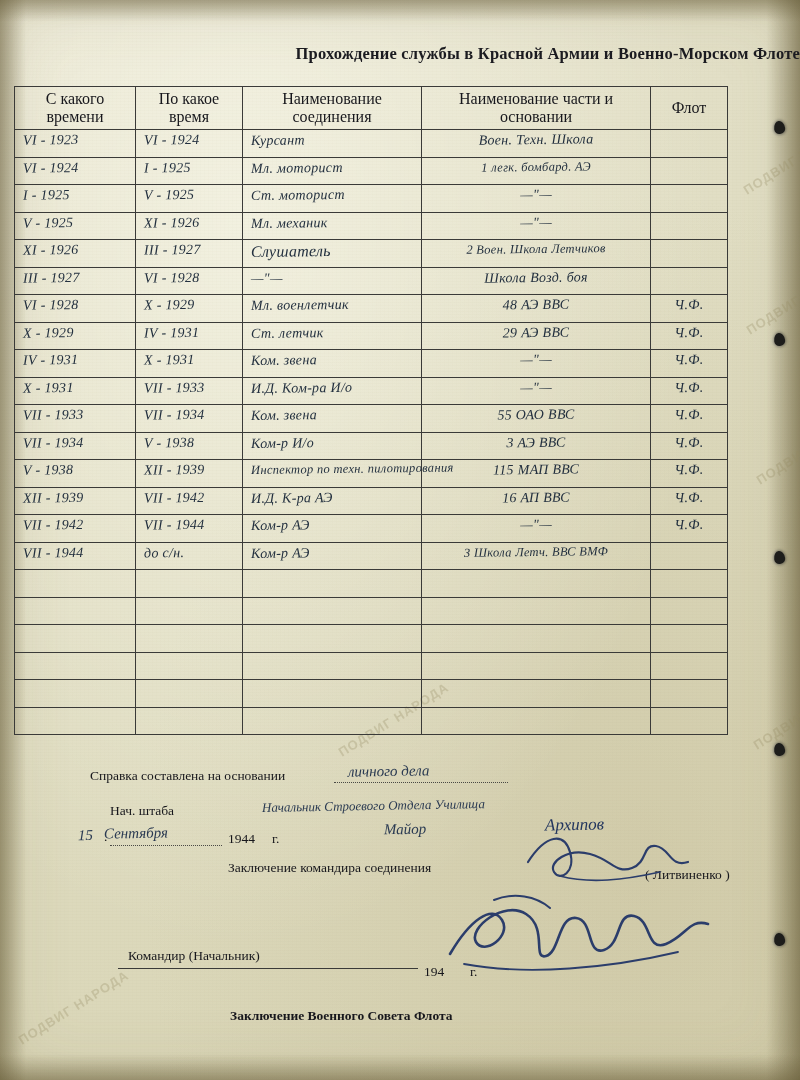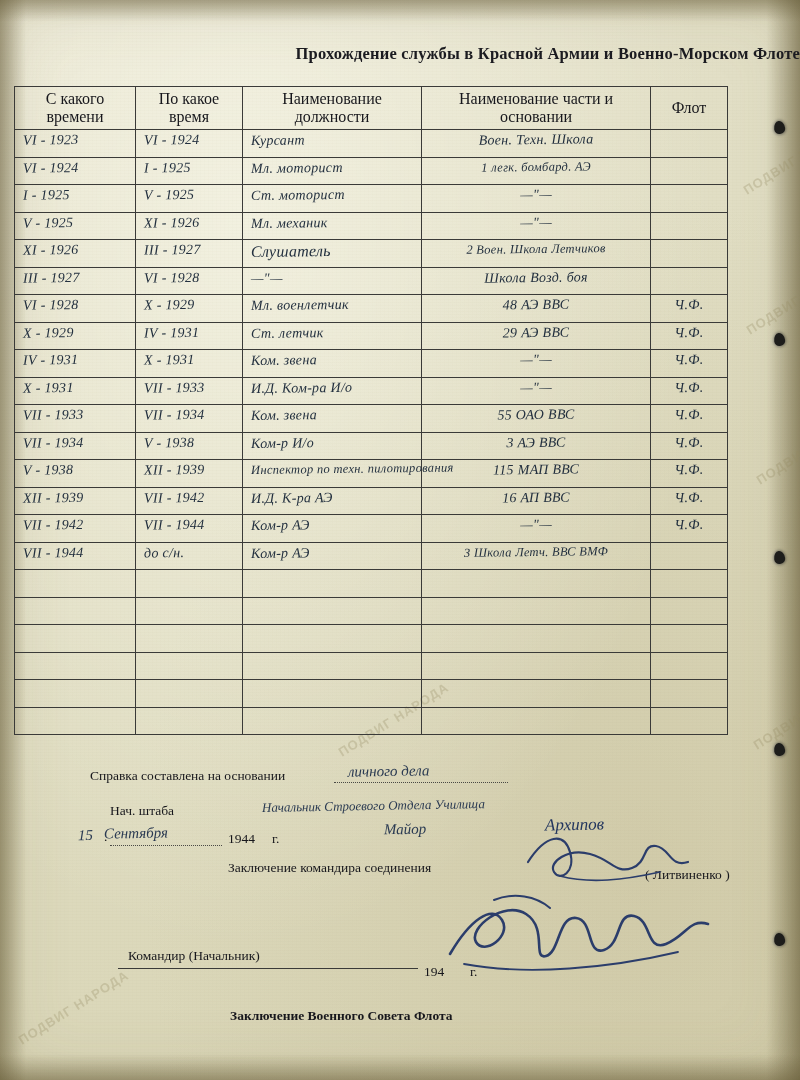--- a/index.html
+++ b/index.html
@@ -226,21 +226,21 @@
   <div class="wm" style="left:745px; top:705px;">ПОДВИГ НАРОДА</div>
   <div class="wm" style="left:10px; top:1000px;">ПОДВИГ НАРОДА</div>
 
   <div class="title">Прохождение службы в Красной Армии и Военно-Морском Флоте</div>
 
   <table id="tbl">
     <thead>
       <tr>
         <th style="width:114px">С какого времени</th>
         <th style="width:100px">По какое время</th>
-        <th style="width:172px">Наименование должности</th>
+        <th style="width:172px">Наименование соединения</th>
         <th style="width:222px">Наименование части и основании</th>
         <th style="width:70px">Флот</th>
       </tr>
     </thead>
     <tbody id="tbody">
         <tr>
           <td>
             <span class="hand">VI - 1923</span>
           </td>
           <td>

